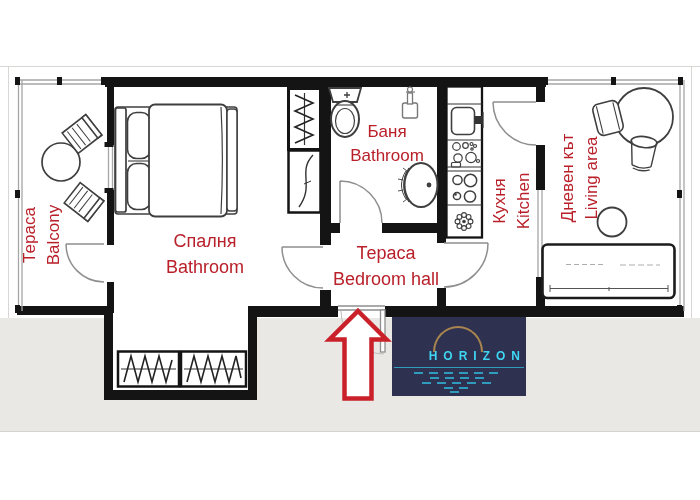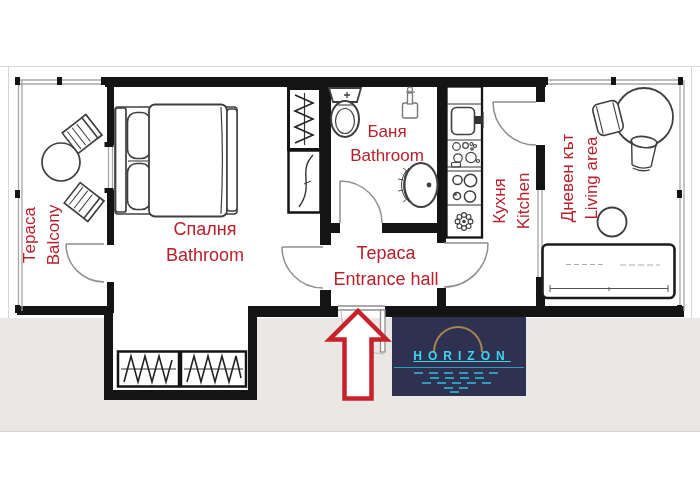--- a/index.html
+++ b/index.html
@@ -12,22 +12,22 @@
   .room-label span{display:block;}
   .vlabel{transform:rotate(-90deg);}
   .lbl-lg{font-size:18px;}
   .lbl-lg span{line-height:26px;}
   .lbl-md{font-size:17px;}
   .lbl-md span{line-height:24px;}
   
   #logo{position:absolute;left:392px;top:317px;width:134px;height:79px;background:#2e3150;}
   #logo-arc{position:absolute;left:41px;top:9px;width:50px;height:26px;border:2px solid #a8854f;border-bottom:none;
             border-top-left-radius:50px 52px;border-top-right-radius:50px 52px;box-sizing:border-box;}
-  #logo-text{position:absolute;left:0;top:32px;width:100%;text-align:center;color:#3fd6f3;
-             font-size:12px;font-weight:bold;letter-spacing:6px;text-indent:6px;text-decoration:underline;}
+  #logo-text{position:absolute;left:0;top:32px;width:100%;text-align:right;color:#3fd6f3;
+             font-size:12px;font-weight:bold;letter-spacing:6px;text-indent:6px;}
   #logo-line{position:absolute;left:2px;right:2px;top:50px;height:1px;background:#2f9cbd;}
   .water{position:absolute;height:2px;background:repeating-linear-gradient(90deg,#2f9cbd 0 9px,transparent 9px 15px);}
   .w1{top:55px;left:22px;width:88px;}
   .w2{top:60px;left:38px;width:60px;}
   .w3{top:65px;left:30px;width:72px;}
   .w4{top:70px;left:52px;width:28px;}
   .w5{top:74px;left:58px;width:14px;}
 </style>
 </head>
 <body>
@@ -231,33 +231,33 @@
     </g>
 
     <path d="M358,311 L386.5,339.5 L371.5,339.5 L371.5,398.5 L344.5,398.5 L344.5,339.5 L329.5,339.5 Z" fill="#ffffff" stroke="#c9202a" stroke-width="4.5" stroke-linejoin="miter"></path>
   </svg>
 
   <div class="room-label vlabel lbl-md" style="left:-15px;top:211px;width:114px;">
     <span>Тераса</span>
     <span>Balcony</span>
   </div>
 
-  <div class="room-label lbl-lg" style="left:145px;top:216px;width:120px;">
+  <div class="room-label lbl-lg" style="left:145px;top:228px;width:120px;">
     <span>Спалня</span>
     <span>Bathroom</span>
   </div>
 
   <div class="room-label lbl-md" style="left:332px;top:120px;width:110px;">
     <span>Баня</span>
     <span>Bathroom</span>
   </div>
 
   <div class="room-label lbl-lg" style="left:321px;top:240px;width:130px;">
     <span>Тераса</span>
-    <span>Entrance hall</span>
+    <span>Bedroom hall</span>
   </div>
 
   <div class="room-label vlabel lbl-md" style="left:452px;top:177px;width:120px;">
     <span>Кухня</span>
     <span>Kitchen</span>
   </div>
 
   <div class="room-label vlabel lbl-md" style="left:515px;top:154px;width:130px;">
     <span>Дневен кът</span>
     <span>Living area</span>

